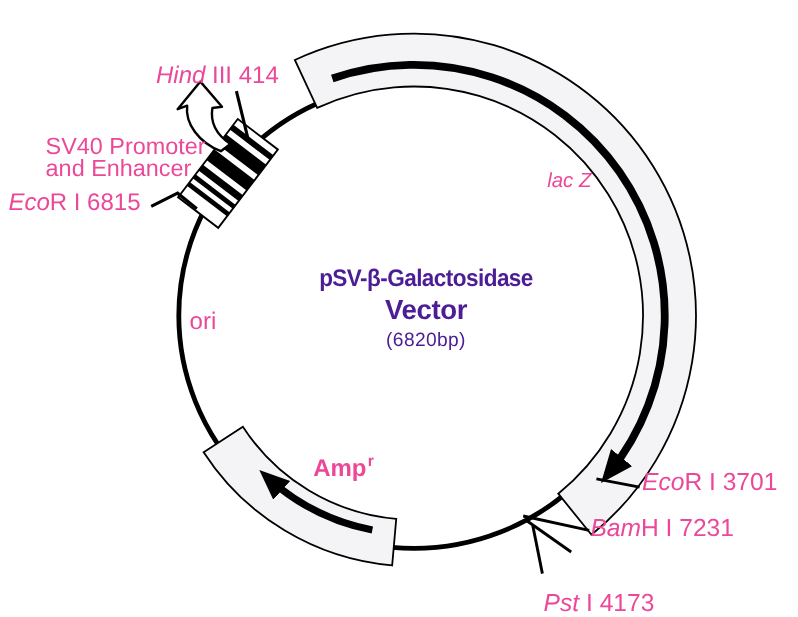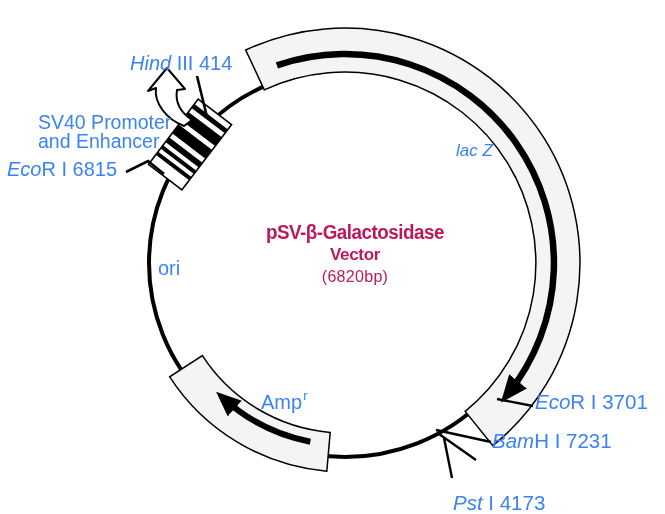--- a/index.html
+++ b/index.html
@@ -1,27 +1,27 @@
 <!DOCTYPE html>
 <html><head>
 <meta charset="utf-8">
 <style>
   html,body{margin:0;padding:0;background:#fff;}
   .stage{
     position:relative;width:665px;height:514px;background:#ffffff;
     font-family:"Liberation Sans",sans-serif;color:#111;overflow:hidden;
   }
   .layer{position:absolute;left:0;top:0;}
-  .lbl{position:absolute;white-space:nowrap;font-size:20px;line-height:1.05;color:#3b82f6;}
+  .lbl{position:absolute;white-space:nowrap;font-size:20px;line-height:1.05;color:#ec4899;}
   .it{font-style:italic;}
   .lbl sup{font-size:13px;position:relative;top:-1px;left:1px;}
   .sv40-lbl{font-size:19.5px;line-height:18.5px;}
-  .title-block{position:absolute;left:225px;top:221px;width:260px;text-align:center;color:#be185d;}
+  .title-block{position:absolute;left:225px;top:221px;width:260px;text-align:center;color:#4c1d95;}
   .t1{font-weight:bold;font-size:20px;letter-spacing:-0.5px;transform:scaleX(0.94);transform-origin:center;}
-  .t2{font-weight:bold;font-size:17px;letter-spacing:-0.3px;margin-top:1px;}
+  .t2{font-weight:bold;font-size:23px;letter-spacing:-0.3px;margin-top:1px;}
   .t3{font-size:16px;margin-top:3px;letter-spacing:0.3px;}
 </style>
 </head>
 <body>
 
 <div class="stage">
 
   <svg class="layer" width="665" height="514" viewBox="0 0 665 514">
     <defs>
       <marker id="ah" markerUnits="strokeWidth" markerWidth="5" markerHeight="4" refX="2.6" refY="1.75" orient="auto">
@@ -72,21 +72,21 @@
   </div>
 
   <div class="lbl" style="left:7px;top:159px;">
     <span class="it">Eco</span><span>R I 6815</span>
   </div>
 
   <div class="lbl it" style="left:456px;top:142px;font-size:17px;">lac Z</div>
 
   <div class="lbl" style="left:158px;top:258px;">ori</div>
 
-  <div class="lbl" style="left:261px;top:390px;">
+  <div class="lbl" style="left:261px;top:378px;font-weight:bold;">
     <span>Amp</span><sup>r</sup>
   </div>
 
   <div class="lbl" style="left:535px;top:391px;font-size:20.5px;">
     <span class="it">Eco</span><span>R I 3701</span>
   </div>
 
   <div class="lbl" style="left:492px;top:430px;font-size:20.5px;">
     <span class="it">Bam</span><span>H I 7231</span>
   </div>

